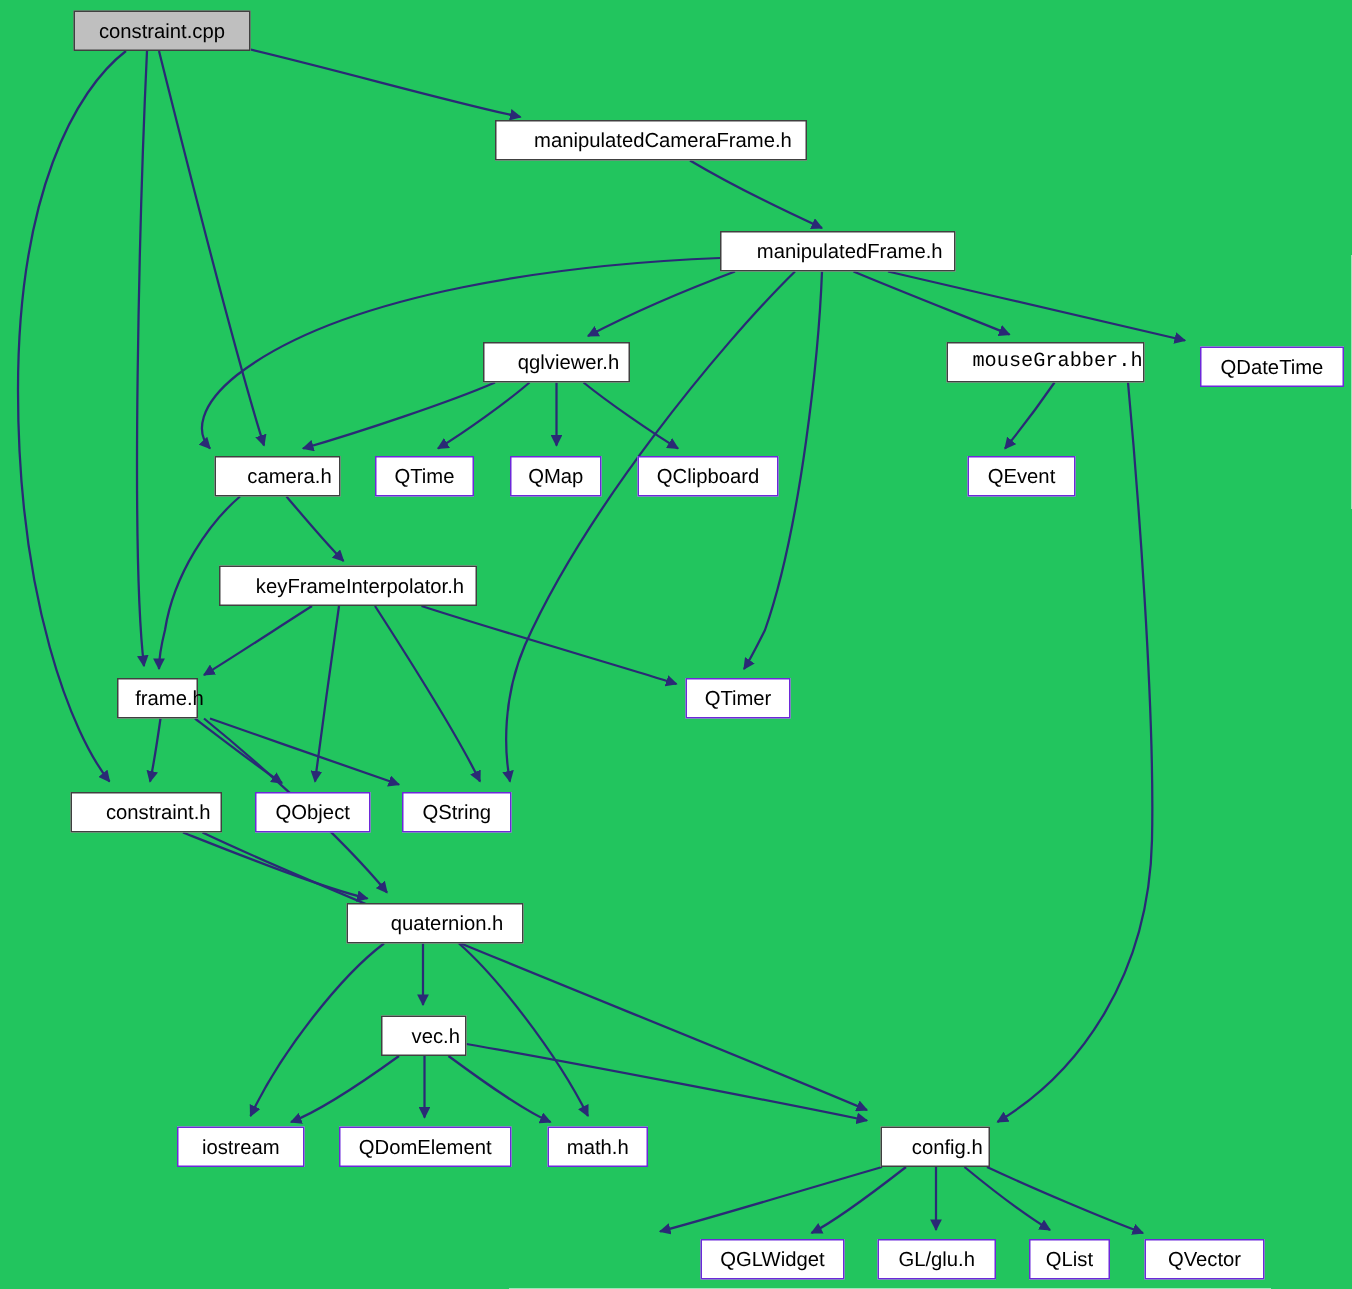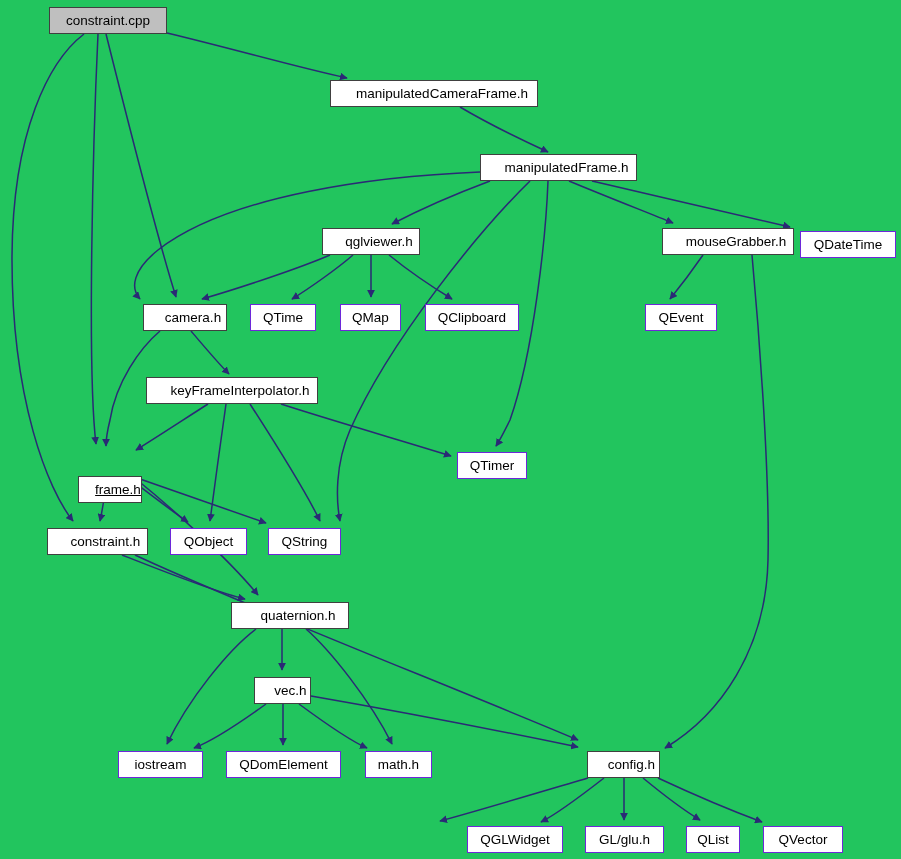--- a/index.html
+++ b/index.html
@@ -94,21 +94,21 @@
       </div>
       <div class="node project" style="left: 330px; top: 80px; width: 208px; height: 27px;">
         <span>manipulatedCameraFrame.h</span>
       </div>
       <div class="node project" style="left: 480px; top: 154px; width: 157px; height: 27px;">
         <span>manipulatedFrame.h</span>
       </div>
       <div class="node project" style="left: 322px; top: 228px; width: 98px; height: 27px;">
         <span>qglviewer.h</span>
       </div>
-      <div class="node project" style="left: 662px; top: 228px; width: 132px; height: 27px;">
+      <div class="node project" style="left: 631px; top: 228px; width: 132px; height: 27px; font-family: Liberation Mono, monospace;">
         <span>mouseGrabber.h</span>
       </div>
       <div class="node system" style="left: 800px; top: 231px; width: 96px; height: 27px;">
         <span>QDateTime</span>
       </div>
       <div class="node project" style="left: 143px; top: 304px; width: 84px; height: 27px;">
         <span>camera.h</span>
       </div>
       <div class="node system" style="left: 250px; top: 304px; width: 66px; height: 27px;">
         <span>QTime</span>
@@ -118,21 +118,21 @@
       </div>
       <div class="node system" style="left: 425px; top: 304px; width: 94px; height: 27px;">
         <span>QClipboard</span>
       </div>
       <div class="node system" style="left: 645px; top: 304px; width: 72px; height: 27px;">
         <span>QEvent</span>
       </div>
       <div class="node project" style="left: 146px; top: 377px; width: 172px; height: 27px;">
         <span>keyFrameInterpolator.h</span>
       </div>
-      <div class="node project" style="left: 78px; top: 476px; width: 64px; height: 27px; text-decoration: underline;">
+      <div class="node project" style="left: 78px; top: 452px; width: 54px; height: 27px;">
         <span>frame.h</span>
       </div>
       <div class="node system" style="left: 457px; top: 452px; width: 70px; height: 27px;">
         <span>QTimer</span>
       </div>
       <div class="node project" style="left: 47px; top: 528px; width: 101px; height: 27px;">
         <span>constraint.h</span>
       </div>
       <div class="node system" style="left: 170px; top: 528px; width: 77px; height: 27px;">
         <span>QObject</span>

